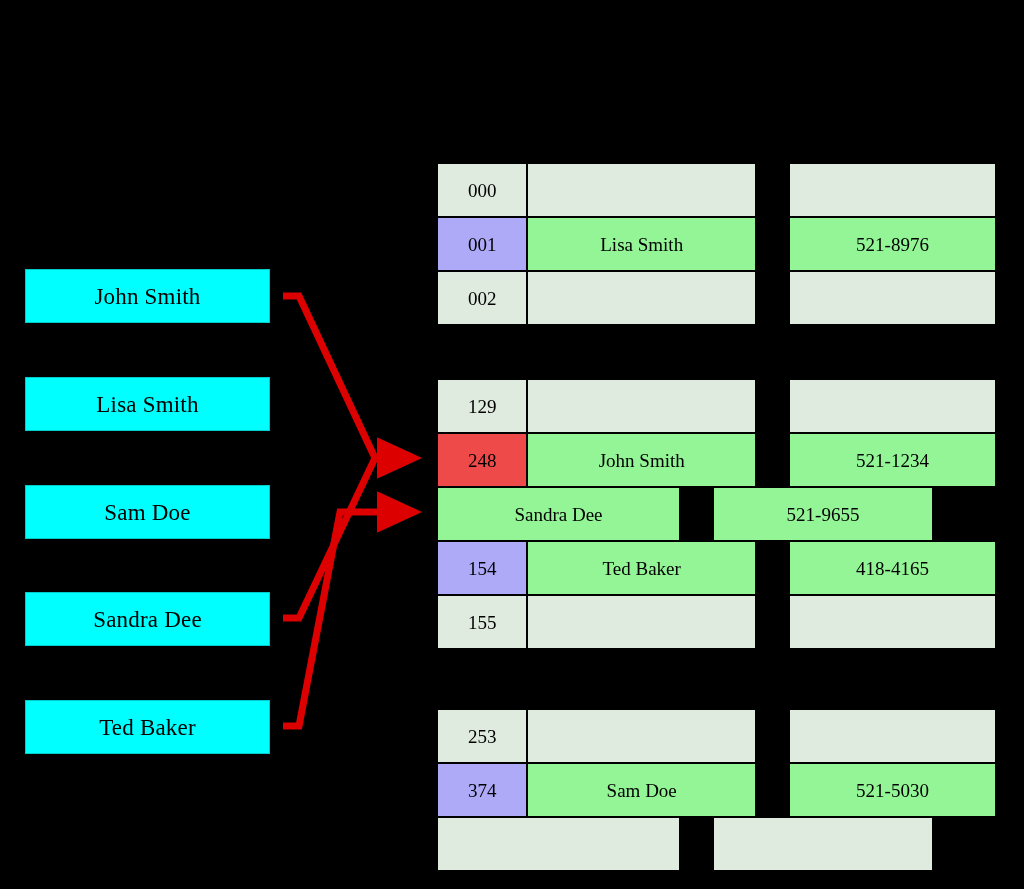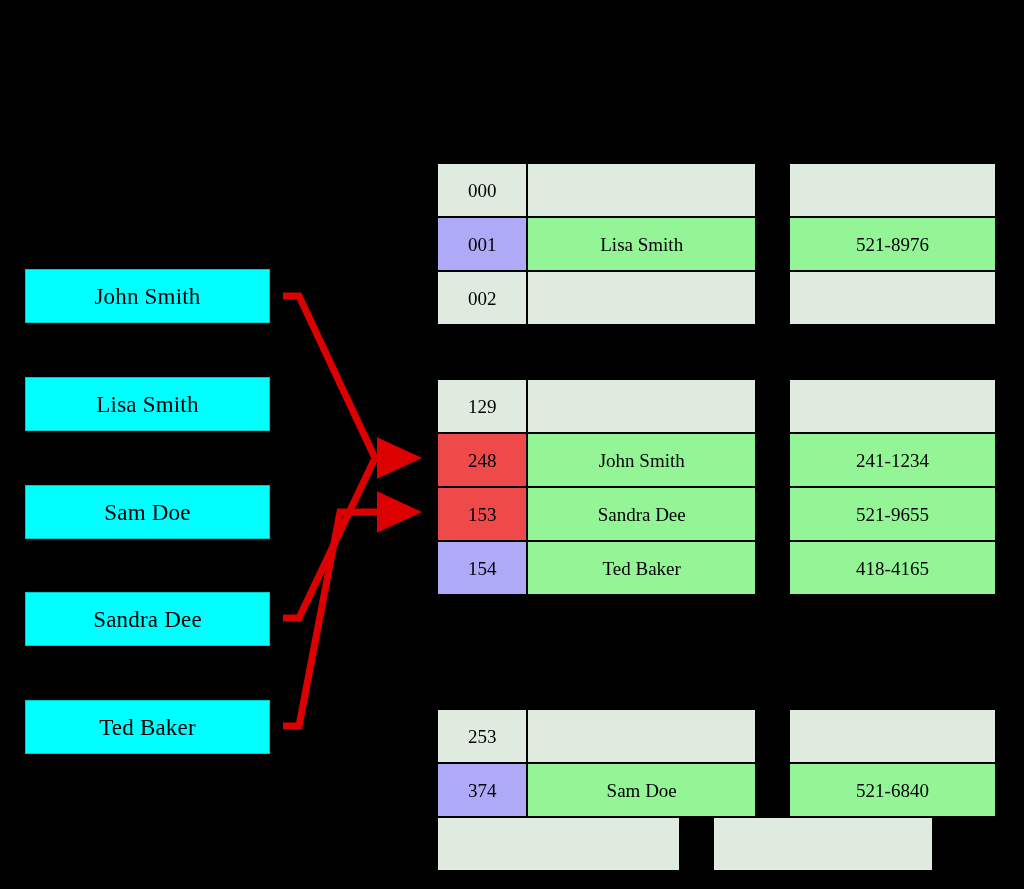--- a/index.html
+++ b/index.html
@@ -123,43 +123,47 @@
       </div>
       <div class="table-block" style="top: 379px;">
         <div class="row">
           <div class="cell cell-index idx-empty">129</div>
           <div class="cell cell-name val-empty"></div>
           <div class="cell cell-phone val-empty"></div>
         </div>
         <div class="row">
           <div class="cell cell-index idx-collide">248</div>
           <div class="cell cell-name val-filled">John Smith</div>
-          <div class="cell cell-phone val-filled">241-1234</div>
+          <div class="cell cell-phone val-filled">521-1234</div>
         </div>
         <div class="row">
-          <div class="cell cell-index idx-collide">153</div>
           <div class="cell cell-name val-filled">Sandra Dee</div>
           <div class="cell cell-phone val-filled">521-9655</div>
         </div>
         <div class="row">
           <div class="cell cell-index idx-filled">154</div>
           <div class="cell cell-name val-filled">Ted Baker</div>
           <div class="cell cell-phone val-filled">418-4165</div>
+        </div>
+        <div class="row">
+          <div class="cell cell-index idx-empty">155</div>
+          <div class="cell cell-name val-empty"></div>
+          <div class="cell cell-phone val-empty"></div>
         </div>
       </div>
       <div class="table-block" style="top: 709px;">
         <div class="row">
           <div class="cell cell-index idx-empty">253</div>
           <div class="cell cell-name val-empty"></div>
           <div class="cell cell-phone val-empty"></div>
         </div>
         <div class="row">
           <div class="cell cell-index idx-filled">374</div>
           <div class="cell cell-name val-filled">Sam Doe</div>
-          <div class="cell cell-phone val-filled">521-6840</div>
+          <div class="cell cell-phone val-filled">521-5030</div>
         </div>
         <div class="row">
           <div class="cell cell-name val-empty"></div>
           <div class="cell cell-phone val-empty"></div>
         </div>
       </div>
     </div>
 
   <svg id="arrow-layer" viewBox="0 0 1024 889" width="1024" height="889">
     <defs>

